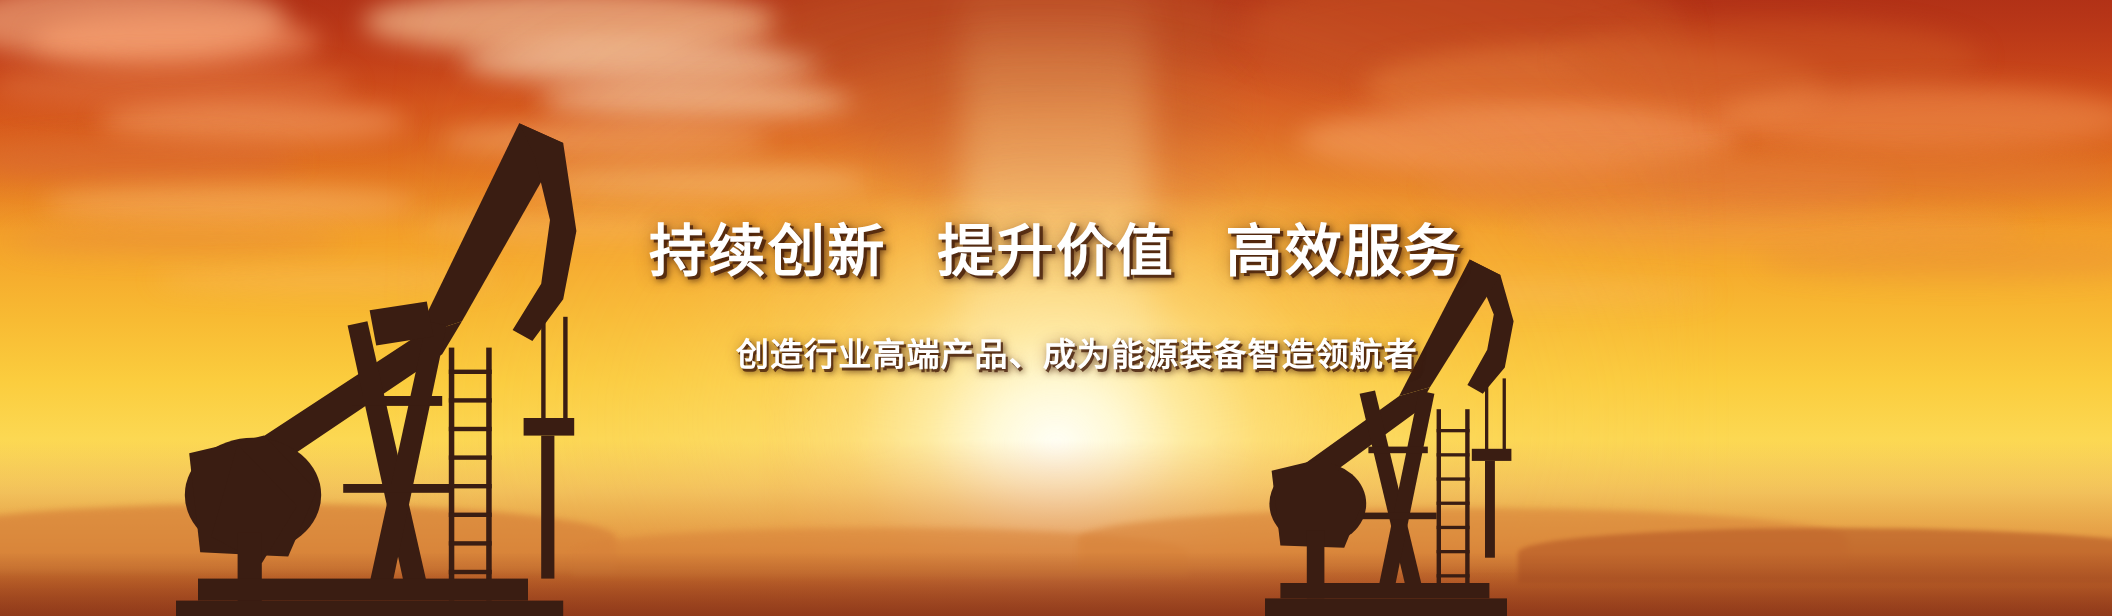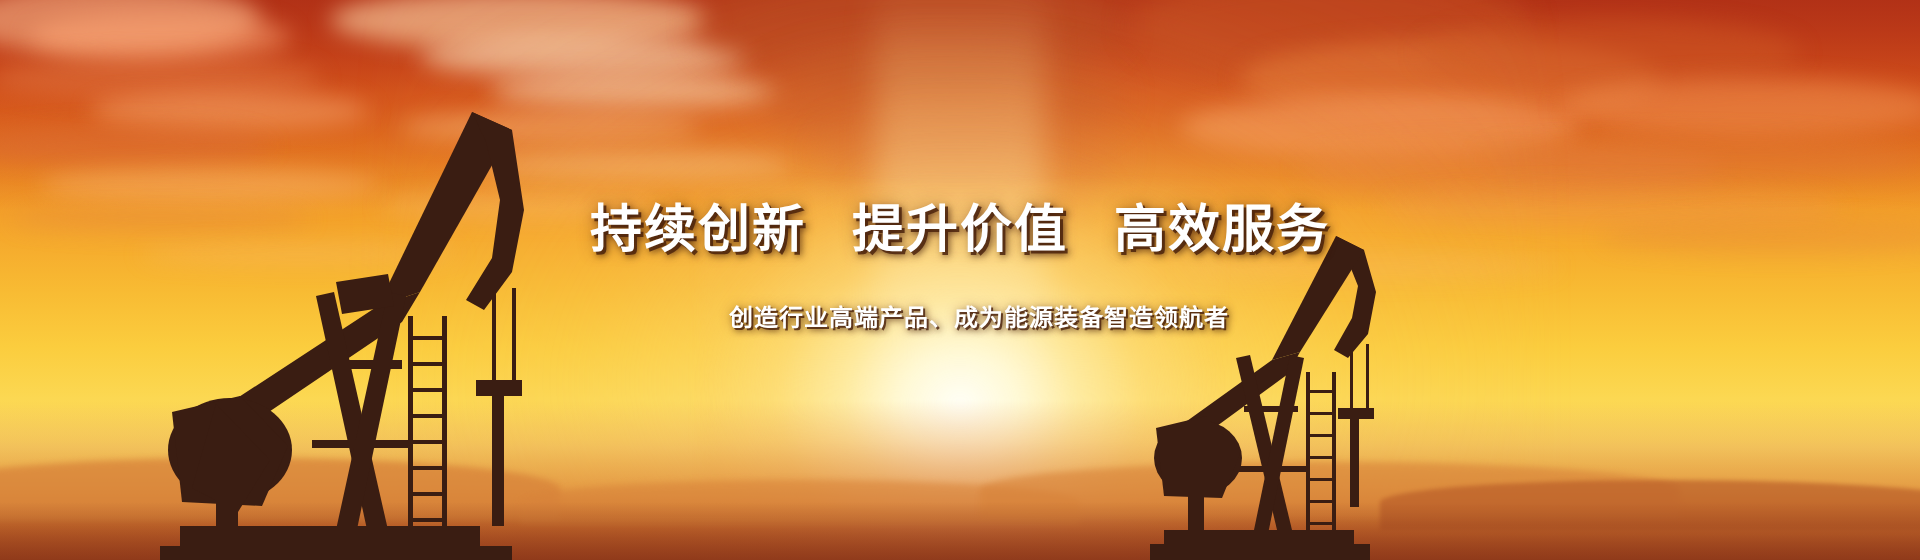--- a/index.html
+++ b/index.html
@@ -122,21 +122,21 @@
       3px 3px 0 rgba(70,30,10,.80),
       4px 4px 7px rgba(60,24,8,.75),
       0 0 16px rgba(120,55,15,.45);
     white-space:nowrap;
   }
   .headline .seg{display:inline-block;}
   .headline .gap{display:inline-block;width:46px;}
   .subline{
     margin:0;
     padding-top:40px;
-    font-size:24px;
+    font-size:30px;
     font-weight:bold;
     color:#ffffff;
     letter-spacing:1px;
     text-shadow:
       2px 2px 0 rgba(70,30,10,.78),
       3px 3px 6px rgba(60,24,8,.70),
       0 0 12px rgba(120,55,15,.40);
     white-space:nowrap;
     padding-left:38px;
   }

